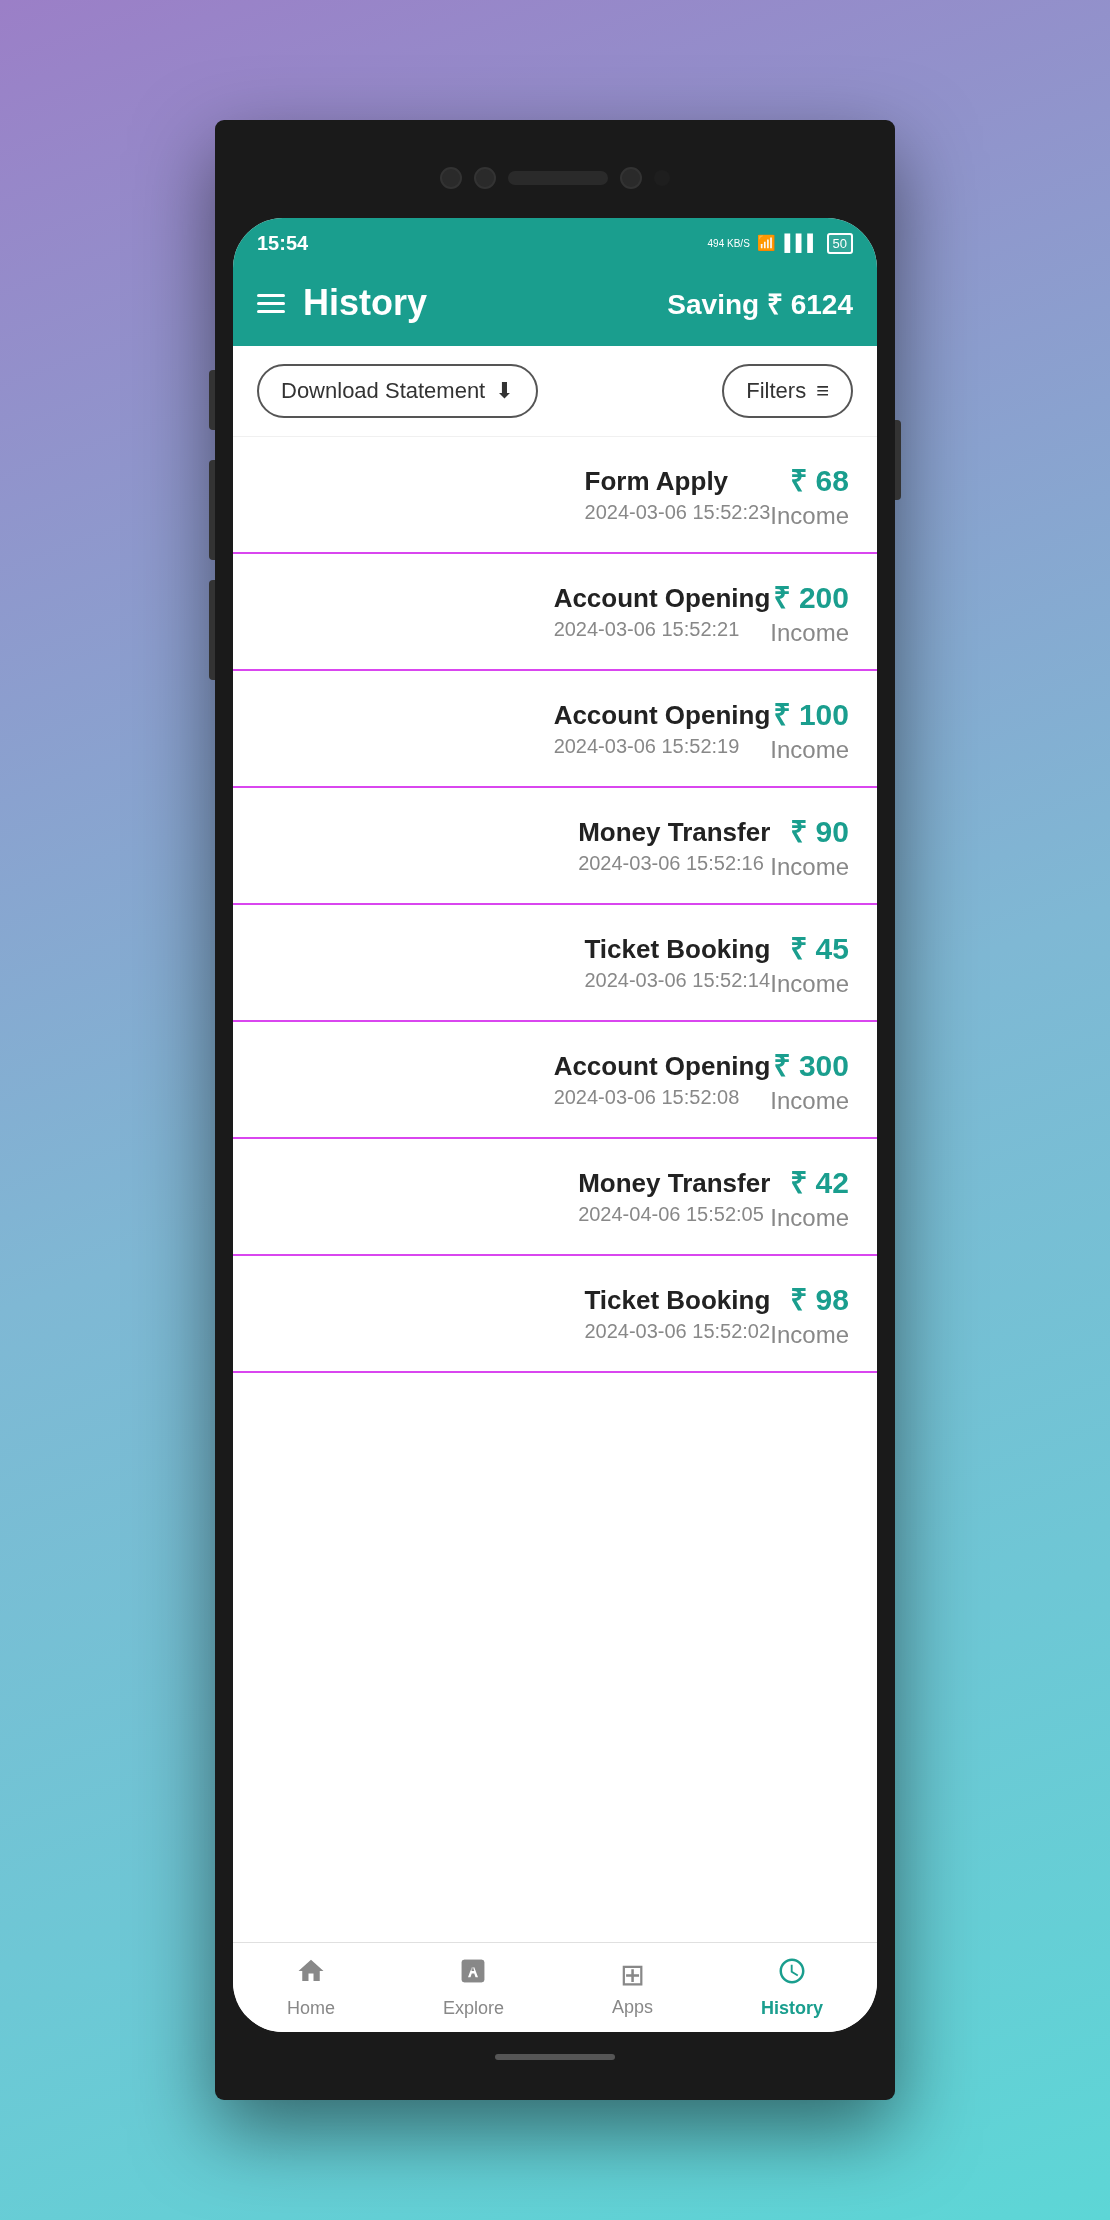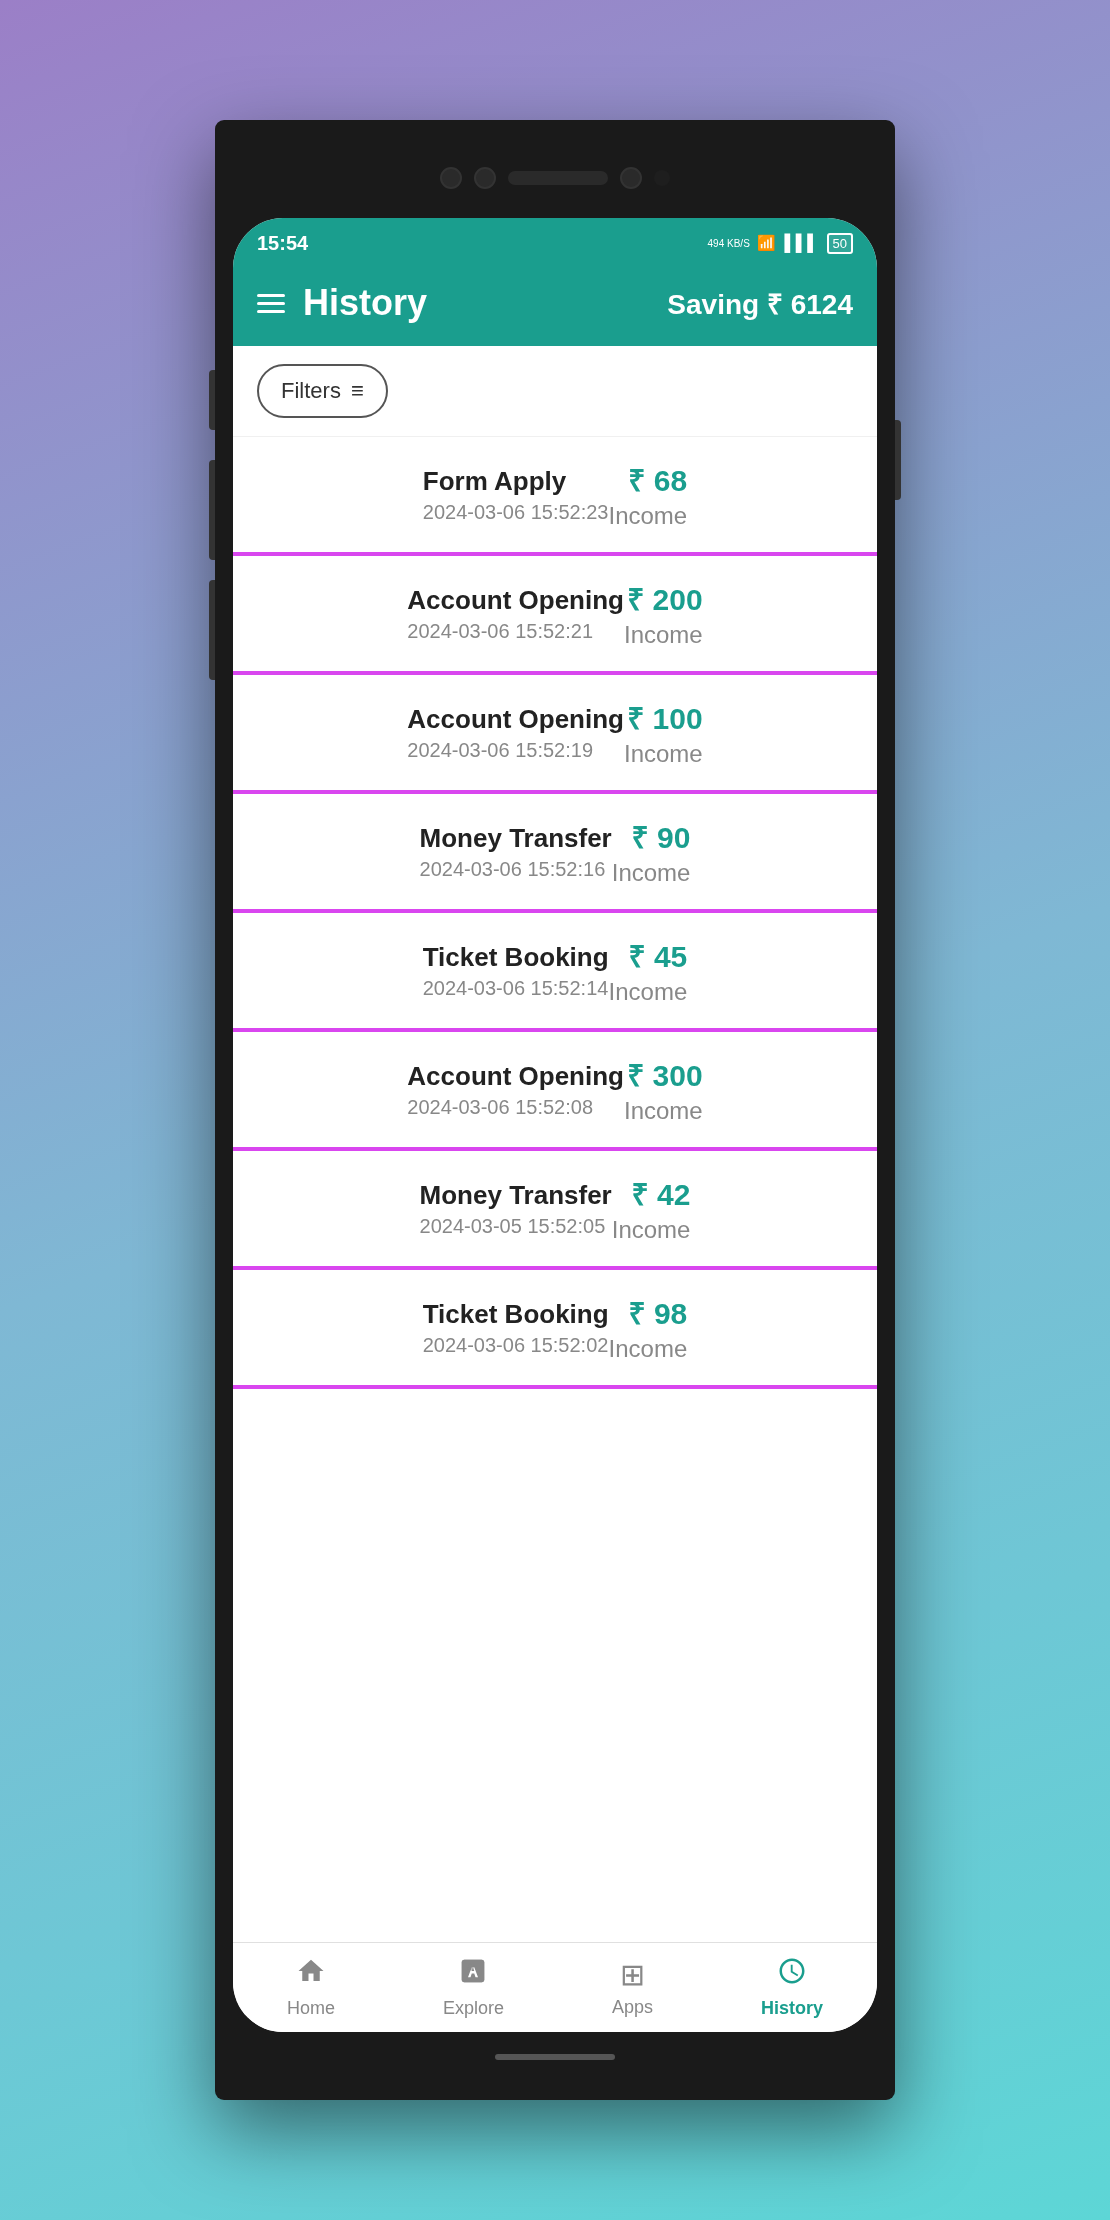--- a/index.html
+++ b/index.html
@@ -201,23 +201,23 @@
 
     
     .transaction-list {
       flex: 1;
       overflow-y: auto;
     }
 
     .transaction-item {
       display: flex;
       align-items: center;
-      justify-content: center;
+      justify-content: flex-end;
       padding: 22px 28px;
-      border-bottom: 4px solid #d946ef;
+      border-bottom: 2px solid #d946ef;
     }
 
     .transaction-left {}
 
     .transaction-title {
       font-size: 26px;
       font-weight: 700;
       color: #222;
       margin-bottom: 4px;
     }
@@ -381,20 +381,24 @@
           <div class="hamburger-line"></div>
         </div>
         <span class="header-title">History</span>
       </div>
       <span class="header-balance">Saving ₹ 6124</span>
     </div>
 
     <div class="content-area">
 
       <div class="action-bar">
+        <button class="download-btn">
+          <span>Download Statement</span>
+          <span class="download-arrow">⬇</span>
+        </button>
         <button class="filter-btn">
           <span>Filters</span>
           <span style="font-size:22px;">≡</span>
         </button>
       </div>
 
       <div class="transaction-list" id="transaction-list">
       <div class="transaction-item">
       <div class="transaction-left">
         <div class="transaction-title">Form Apply</div>
@@ -451,21 +455,21 @@
         <div class="transaction-date">2024-03-06 15:52:08</div>
       </div>
       <div class="transaction-right">
         <div class="transaction-amount">₹ 300</div>
         <div class="transaction-type">Income</div>
       </div>
     </div>
           <div class="transaction-item">
       <div class="transaction-left">
         <div class="transaction-title">Money Transfer</div>
-        <div class="transaction-date">2024-03-05 15:52:05</div>
+        <div class="transaction-date">2024-04-06 15:52:05</div>
       </div>
       <div class="transaction-right">
         <div class="transaction-amount">₹ 42</div>
         <div class="transaction-type">Income</div>
       </div>
     </div>
           <div class="transaction-item">
       <div class="transaction-left">
         <div class="transaction-title">Ticket Booking</div>
         <div class="transaction-date">2024-03-06 15:52:02</div>

